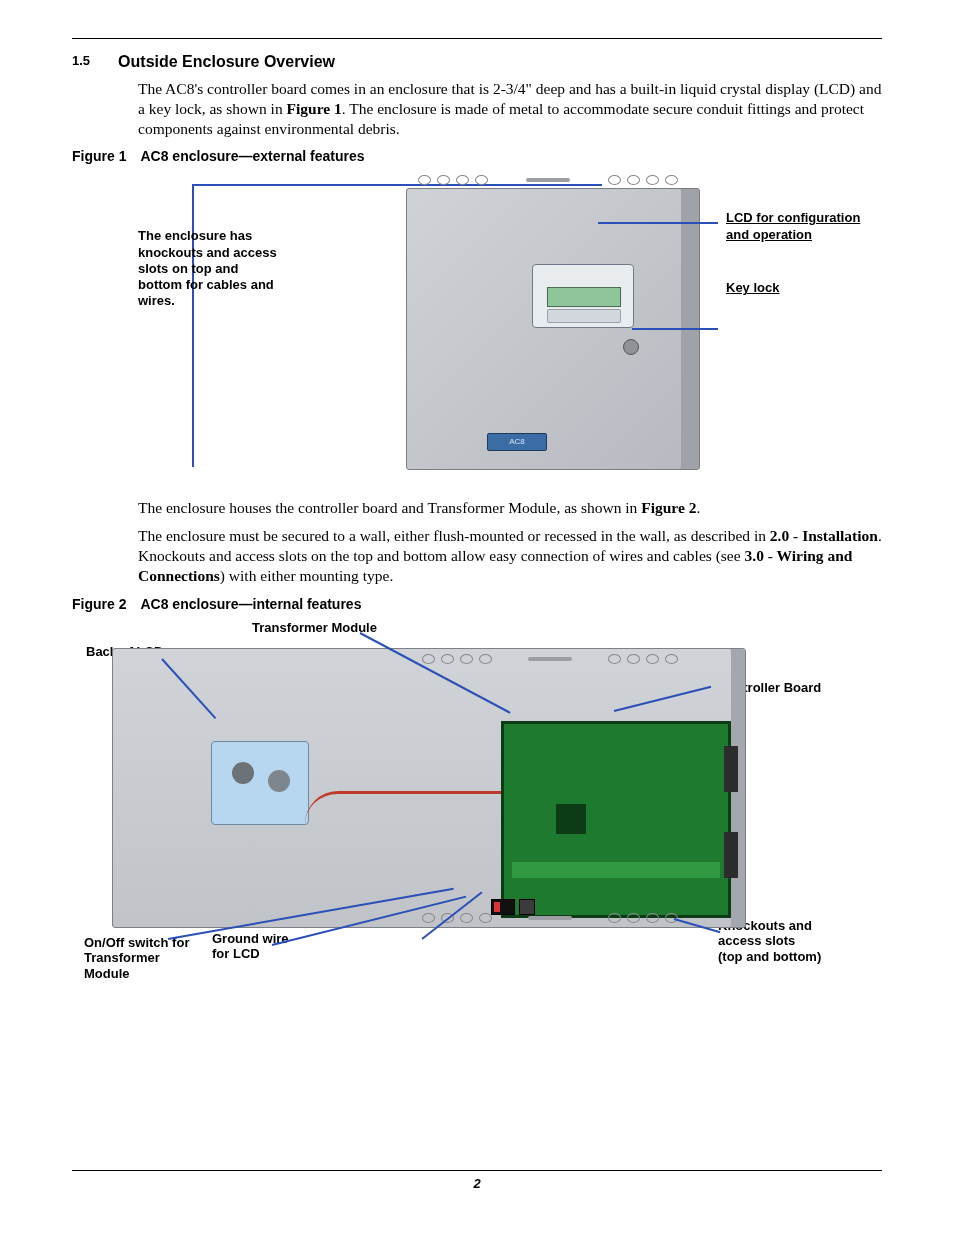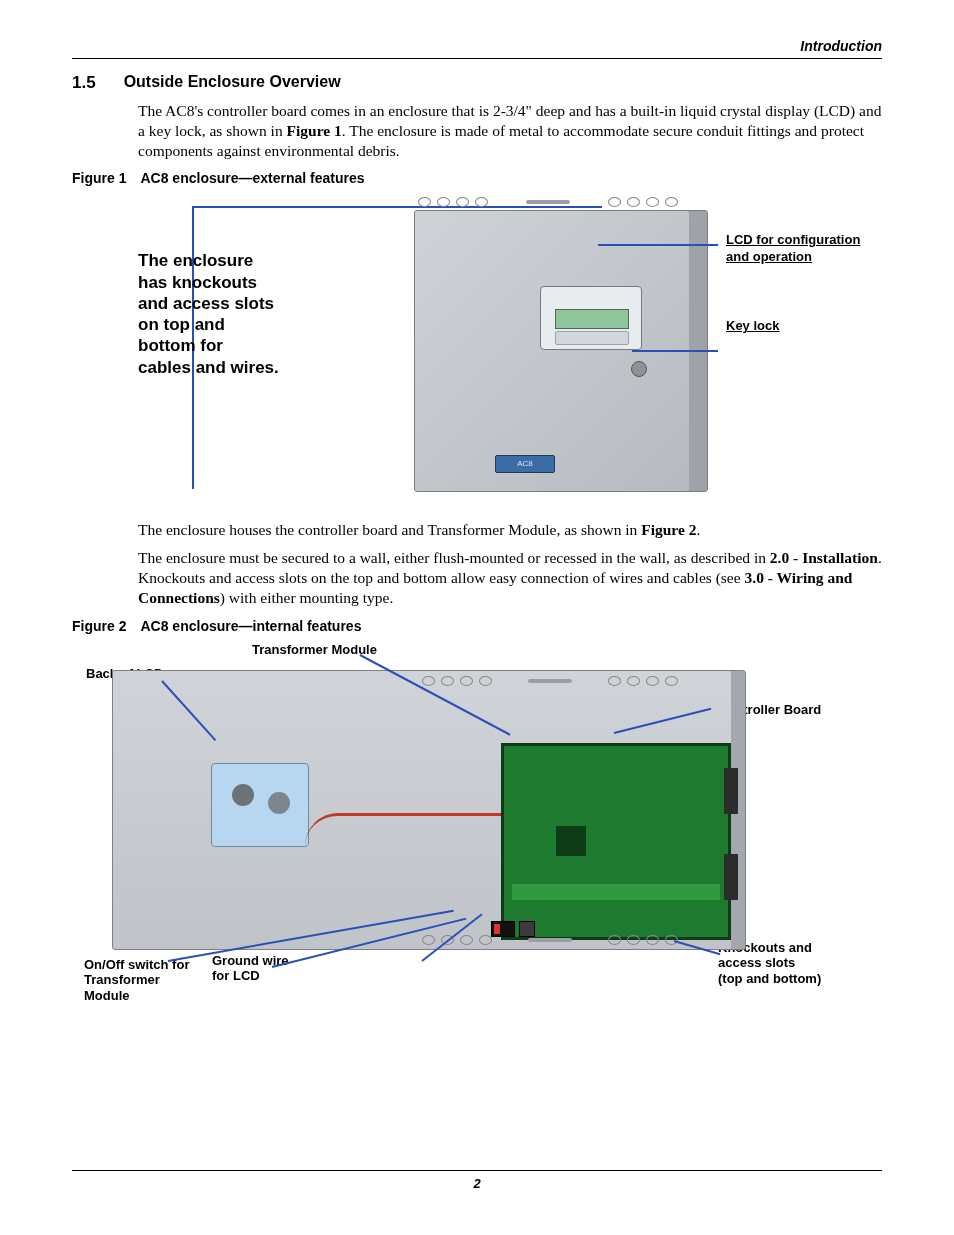--- a/index.html
+++ b/index.html
@@ -27,21 +27,21 @@
     border-top: 1.5px solid #000;
     margin: 0 0 14px 0;
   }
   .sec-row {
     display: flex;
     gap: 28px;
     margin-bottom: 6px;
   }
   .sec-num {
     font-weight: bold;
-    font-size: 17px;
+    font-size: 13px;
   }
   .sec-title {
     font-weight: bold;
     font-size: 16px;
   }
   .body-text {
     font-family: "Times New Roman", serif;
     font-size: 15.5px;
     line-height: 1.28;
     margin: 8px 0 8px 66px;
@@ -63,24 +63,24 @@
     position: absolute;
     border-left: 2px solid #2a4fb8;
     top: 14px; left: 54px; height: 283px;
   }
   .fig1 .rail-h {
     position:absolute; border-top:2px solid #2a4fb8;
     top:14px; left:54px; width:410px;
   }
   .fig1 .ann1 {
     position:absolute; left:0px; top:58px; width:142px;
-    font-size:17px; font-weight:bold; line-height:1.25;
+    font-size:13px; font-weight:bold; line-height:1.25;
   }
   .enclosure {
-    position:absolute; left:276px; top:18px; width:292px; height:280px;
+    position:absolute; left:268px; top:18px; width:292px; height:280px;
     background: linear-gradient(135deg,#cfd2d6,#b6bac0);
     border:1px solid #7a7c80; border-radius:3px;
     box-shadow: inset -18px 0 0 #9fa3a9;
   }
   .enc-lcd {
     position:absolute; left:125px; top:75px; width:100px; height:62px;
     background:#e9ecef; border:1px solid #707a88; border-radius:4px;
   }
   .enc-lcd:before{
     content:""; position:absolute; left:14px; top:22px; width:72px; height:18px;
@@ -104,21 +104,21 @@
     display:flex; justify-content:space-between; align-items:center;
   }
   .kn-group { display:flex; gap:6px; }
   .kn { width:11px; height:8px; border:1.5px solid #888; border-radius:50%; }
   .slot { width:44px; height:4px; background:#9b9ea3; border-radius:2px; }
   .lead { position:absolute; border-top:2px solid #2a4fb8; height:0; }
   .lead.lcd { top:52px; left:460px; width:120px; }
   .lead.lock { top:158px; left:494px; width:86px; }
   .ann-r { position:absolute; left:588px; font-size:13px; font-weight:bold; line-height:1.25; white-space:nowrap;text-decoration:underline; }
   .ann-r.lcd { top:40px; width:160px; white-space:normal; }
-  .ann-r.lock { top:126px; }
+  .ann-r.lock { top:110px; }
 
   .bold-inline { font-weight:bold; font-family: "Times New Roman", serif; }
 
   
   .fig2 {
     position: relative;
     height: 360px;
     margin: 4px 0 0 0;
   }
   .f2-box {
@@ -159,21 +159,20 @@
   }
   .pgnum{
     position:absolute; left:0; right:0; top:1176px;
     text-align:center; font-style:italic; font-weight:bold; font-size:13px;
   }
 </style>
 </head>
 <body>
 
 <div class="page">
-  <div class="running-head">Introduction</div>
   <hr class="top-rule">
 
   <div class="sec-row">
     <div class="sec-num">1.5</div>
     <div class="sec-title">Outside Enclosure Overview</div>
   </div>
 
   <p class="body-text">
     <span>The AC8's controller board comes in an enclosure that is 2-3/4" deep and has a built-in liquid crystal display (LCD) and a key lock, as shown in </span><span class="bold-inline">Figure 1</span><span>. The enclosure is made of metal to accommodate secure conduit fittings and protect components against environmental debris.</span>
   </p>

